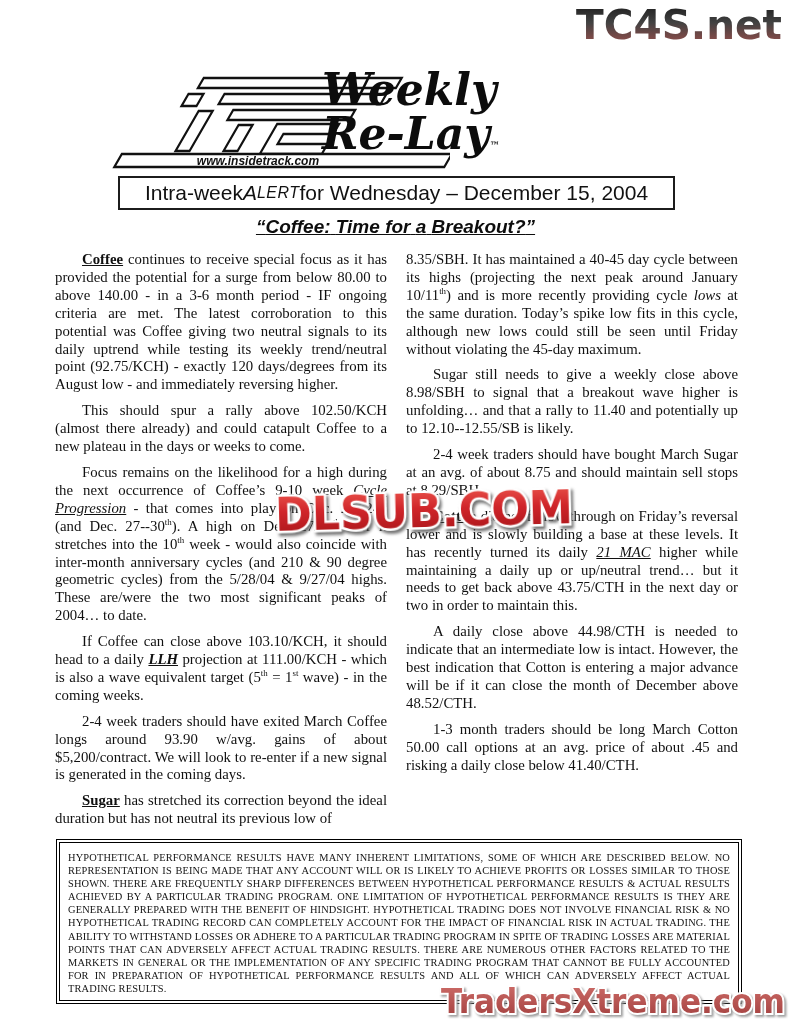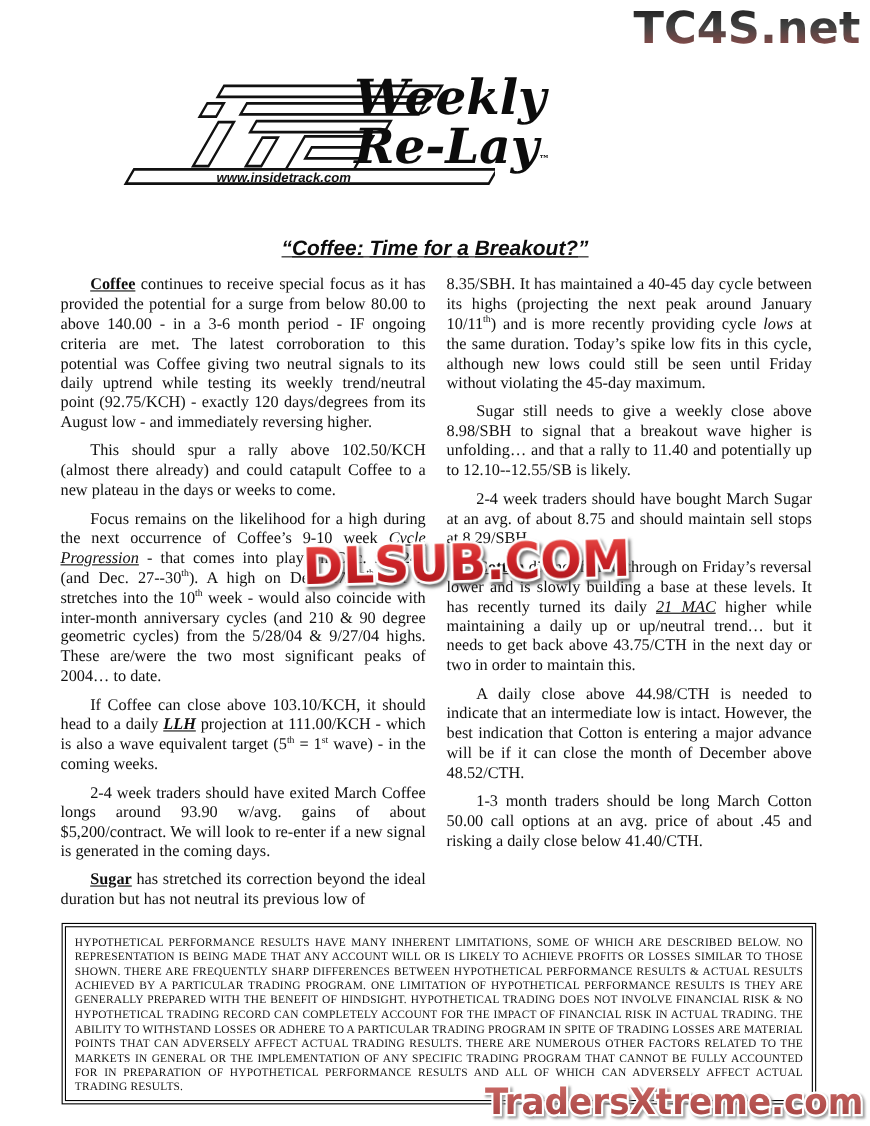--- a/index.html
+++ b/index.html
@@ -83,20 +83,26 @@
         <rect x="12" y="80" width="330" height="13"></rect>
       </g>
       <text x="158" y="91" text-anchor="middle" font-family="Liberation Sans, sans-serif" font-size="12" font-weight="bold" font-style="italic" fill="#111">www.insidetrack.com</text>
     </svg>
     <div class="wr">
       <div class="line1">Weekly</div>
       <div class="line2"><span>Re-Lay</span><span class="tm">™</span></div>
     </div>
   </div>
 
+  <div class="banner">
+      <span>Intra-week </span>
+      <span class="rt-i">A</span>
+      <span class="rt-i rt-sc">LERT</span>
+      <span> for Wednesday – December 15, 2004</span>
+    </div>
 
   <div class="headline"><span>“</span><span class="rt-u">Coffee:</span><span> </span><span class="rt-u">Time</span><span> </span><span class="rt-u">for</span><span> </span><span class="rt-u">a</span><span> </span><span class="rt-u">Breakout?</span><span>”</span></div>
 
   <div class="columns">
     <div class="col">
         <p><span class="rt-b rt-u">Coffee</span><span> continues to receive special focus as it has provided the potential for a surge from below 80.00 to above 140.00 - in a 3-6 month period - IF ongoing criteria are met.  The latest corroboration to this potential was Coffee giving two neutral signals to its daily uptrend while testing its weekly trend/neutral point (92.75/KCH) - exactly 120 days/degrees from its August low - and immediately reversing higher.</span></p>
         <p><span>This should spur a rally above 102.50/KCH (almost there already) and could catapult Coffee to a new plateau in the days or weeks to come.</span></p>
         <p><span>Focus remains on the likelihood for a high during the next occurrence of Coffee’s 9-10 week </span><span class="rt-i rt-u">Cycle Progression</span><span> - that comes into play on Dec. 20--24</span><span class="rt-sup">th</span><span> (and Dec. 27--30</span><span class="rt-sup">th</span><span>).  A high on Dec. 27/28</span><span class="rt-sup">th</span><span> - if it stretches into the 10</span><span class="rt-sup">th</span><span> week - would also coincide with inter-month anniversary cycles (and 210 &amp; 90 degree geometric cycles) from the 5/28/04 &amp; 9/27/04 highs.  These are/were the two most significant peaks of 2004… to date.</span></p>
         <p><span>If Coffee can close above 103.10/KCH, it should head to a daily </span><span class="rt-b rt-i rt-u">LLH</span><span> projection at 111.00/KCH - which is also a wave equivalent target (5</span><span class="rt-sup">th</span><span> = 1</span><span class="rt-sup">st</span><span> wave) - in the coming weeks.</span></p>
         <p><span>2-4 week traders should have exited March Coffee longs around 93.90 w/avg. gains of about $5,200/contract.  We will look to re-enter if a new signal is generated in the coming days.</span></p>

